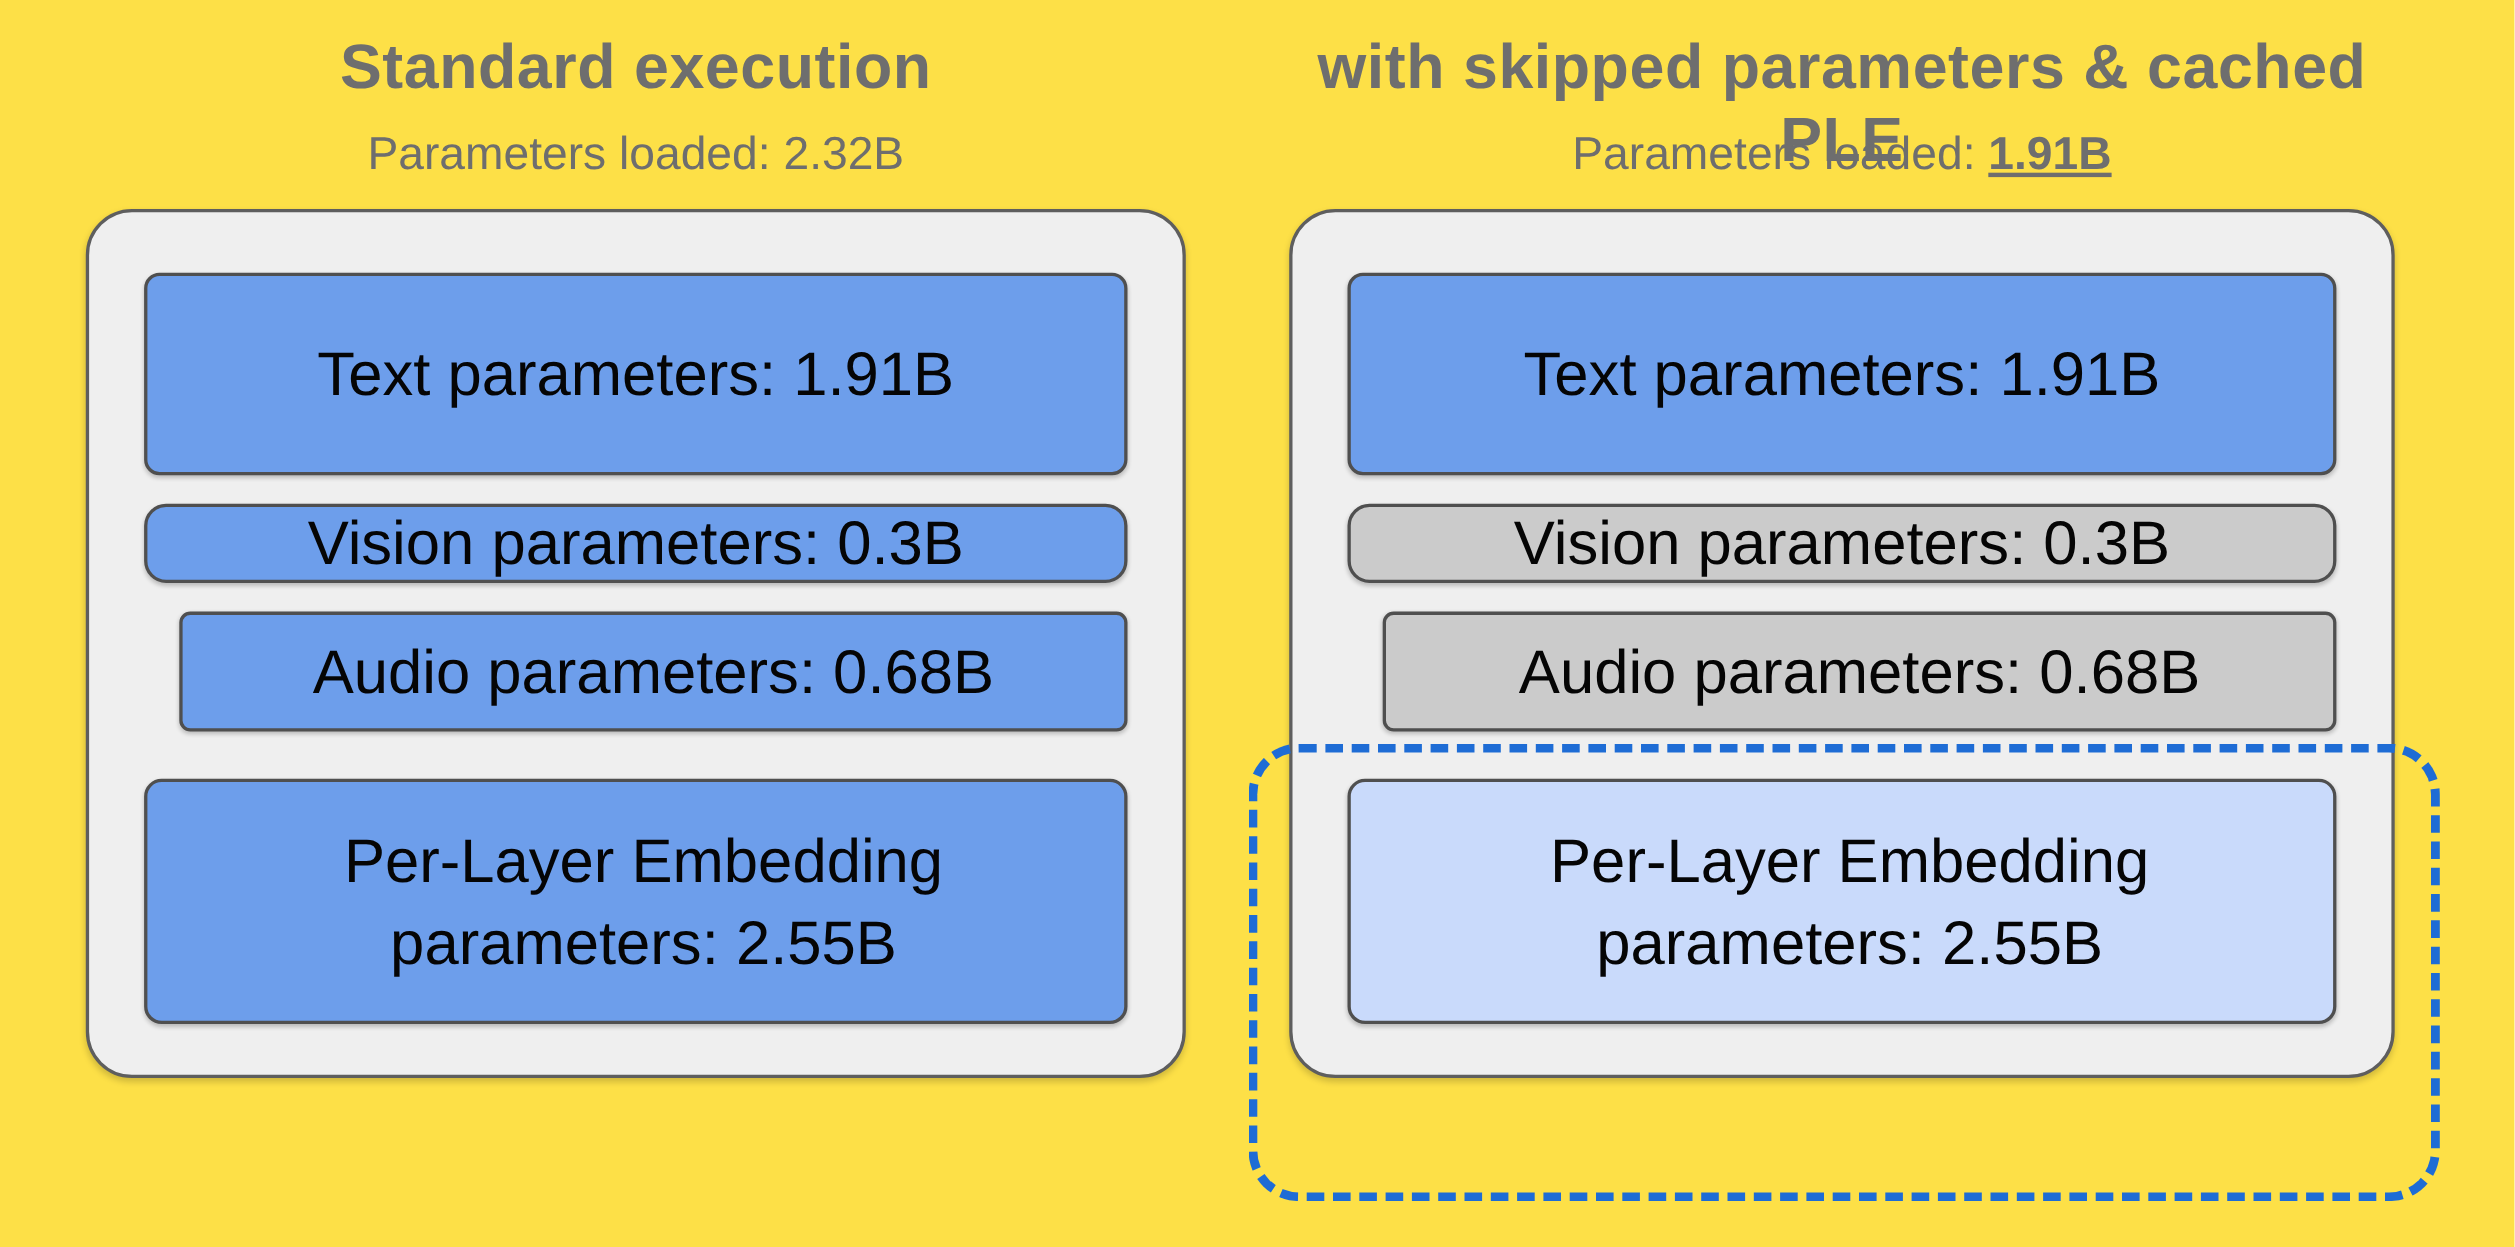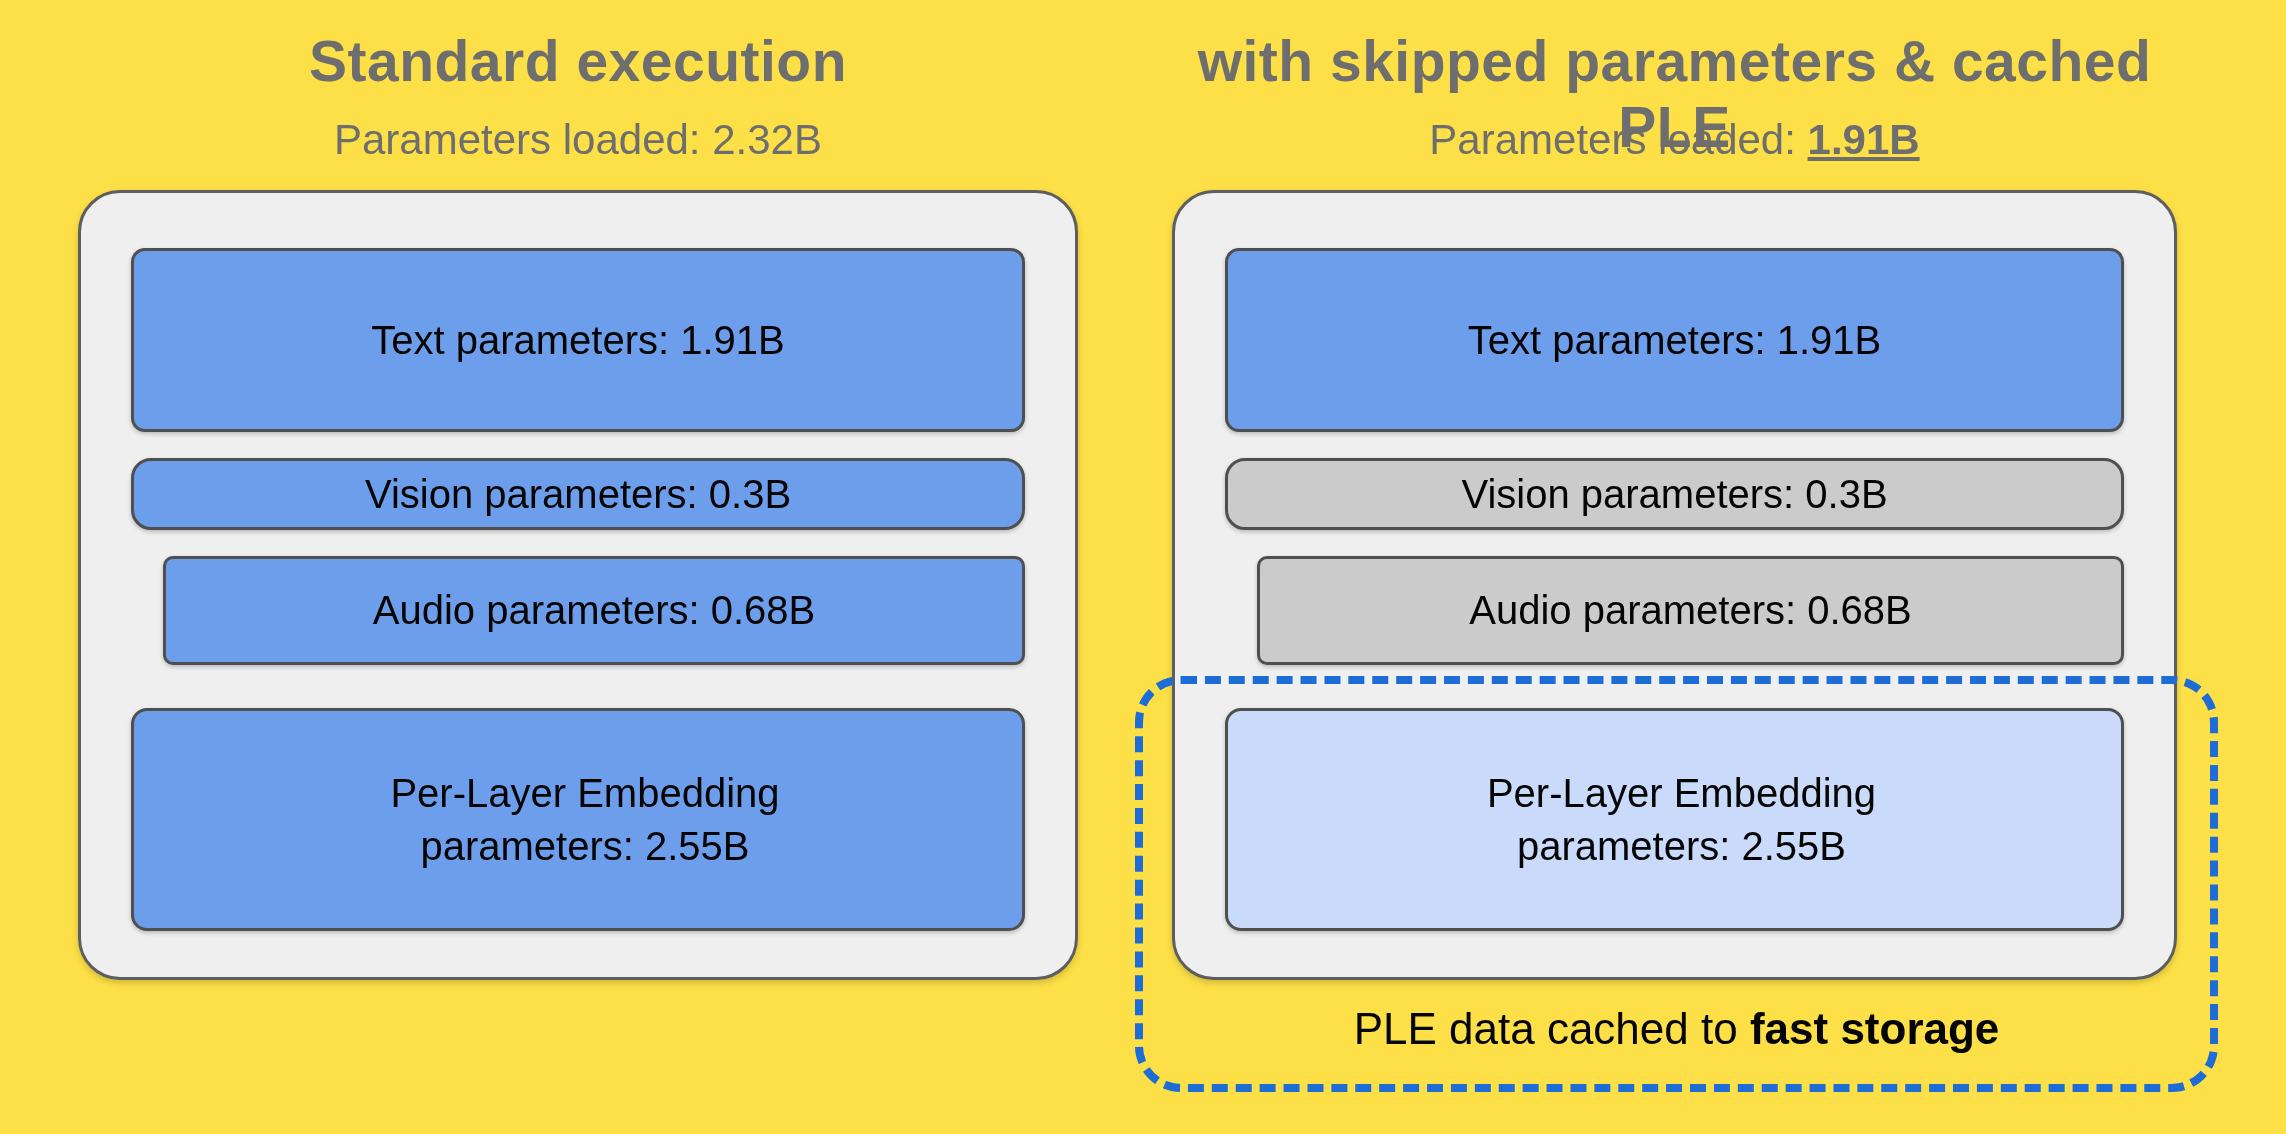--- a/index.html
+++ b/index.html
@@ -57,21 +57,21 @@
   .pbox {
     position: absolute;
     left: 50px;
     right: 50px;
     border: 3px solid #4f4f4f;
     box-sizing: border-box;
     display: flex;
     align-items: center;
     justify-content: center;
     text-align: center;
-    font-size: 40px;
+    font-size: 56px;
     line-height: 1.32;
     color: #050505;
     white-space: pre-line;
     box-shadow: 0 2px 4px rgba(0,0,0,0.22);
   }
   .box-text   { top: 55px;  height: 184px; border-radius: 14px; }
   .box-vision { top: 265px; height: 72px;  border-radius: 20px; }
   .box-audio  { top: 363px; height: 109px; border-radius: 10px; margin-left: 32px; }
   .box-ple    { top: 515px; height: 223px; border-radius: 16px; padding-left: 14px; }
 
@@ -131,17 +131,14 @@
   <div id="container-right" class="container">
     <div class="pbox box-text fill-blue">Text parameters: 1.91B</div>
     <div class="pbox box-vision fill-gray">Vision parameters: 0.3B</div>
     <div class="pbox box-audio fill-gray">Audio parameters: 0.68B</div>
     <div class="pbox box-ple fill-lightblue">Per-Layer Embedding
 parameters: 2.55B</div>
   </div>
 
   <div id="ple-dashed"></div>
 
-  <div id="ple-caption">
-    <span>PLE data cached to </span><span class="bold-val">fast storage</span>
-  </div>
 
 </div>
 
 </body></html>

